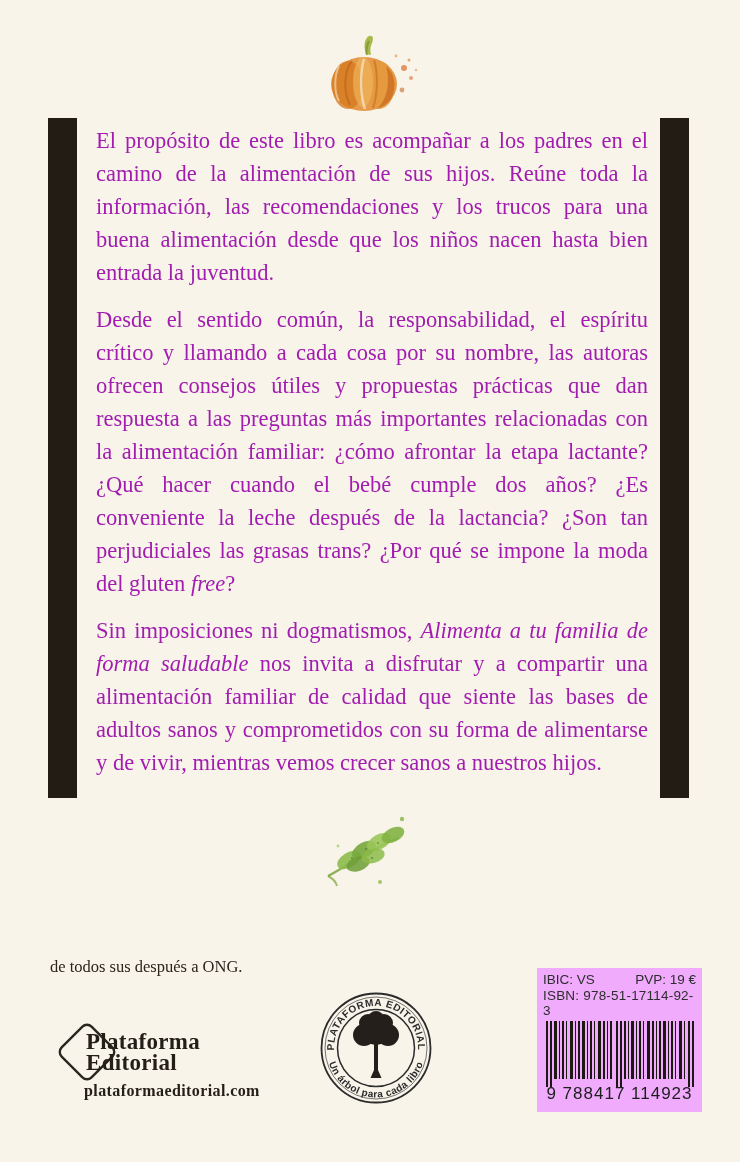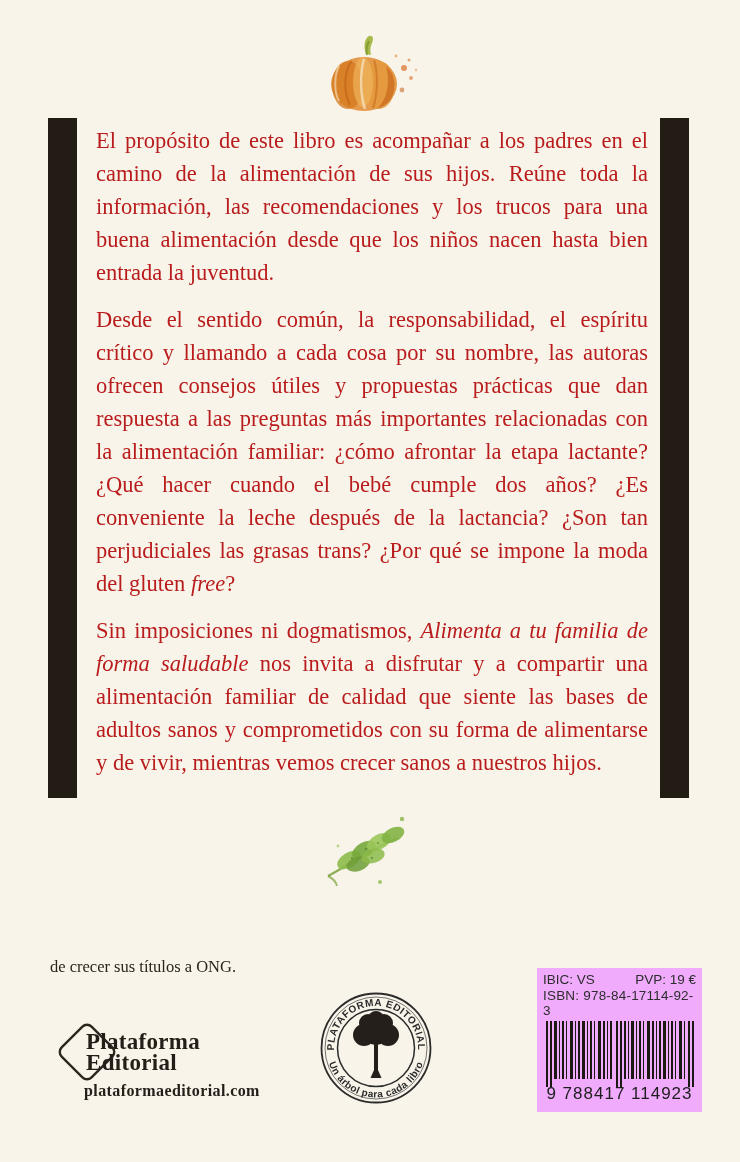--- a/index.html
+++ b/index.html
@@ -10,21 +10,21 @@
   }
   .cover{position:absolute;inset:0;}
   .bar{position:absolute;top:118px;width:29px;height:680px;background:#231c15;}
   .bar-left{left:48px;}
   .bar-right{left:660px;}
   .illus{position:absolute;}
   .illus-pumpkin{left:308px;top:32px;width:118px;height:88px;}
   .illus-peas{left:316px;top:812px;width:104px;height:78px;}
   .synopsis{
     position:absolute;left:96px;top:124px;width:552px;
-    font-size:22.5px;line-height:33px;color:#b91c1c;text-align:justify;
+    font-size:22.5px;line-height:33px;color:#a21caf;text-align:justify;
   }
   .synopsis p{margin:0 0 14px 0;}
   .synopsis em{font-style:italic;}
   .ong-note{
     position:absolute;left:50px;top:956px;
     font-size:16.5px;line-height:22px;color:#2b241d;
   }
   .logo-block{position:absolute;left:48px;top:1014px;width:240px;height:96px;}
   .logo-diamond{position:absolute;left:2px;top:4px;width:74px;height:68px;}
   .logo-name{
@@ -95,21 +95,21 @@
     <circle cx="36" cy="46" r="0.9" fill="#4e7a22" opacity="0.8"></circle>
     <circle cx="50" cy="37" r="0.9" fill="#4e7a22" opacity="0.8"></circle>
     <circle cx="62" cy="31" r="0.9" fill="#4e7a22" opacity="0.7"></circle>
     <circle cx="56" cy="46" r="0.9" fill="#3f671b" opacity="0.7"></circle>
     <circle cx="86" cy="7" r="2.2" fill="#86b543" opacity="0.8"></circle>
     <circle cx="64" cy="70" r="2" fill="#86b543" opacity="0.75"></circle>
     <circle cx="22" cy="34" r="1.4" fill="#9ac75a" opacity="0.7"></circle>
   </svg>
 
   <div class="ong-note">
-    <div>de crecer sus títulos a ONG.</div>
+    <div>de todos sus después a ONG.</div>
   </div>
 
   <div class="logo-block">
     <svg class="logo-diamond" viewBox="0 0 80 74">
       <rect x="17" y="14" width="46" height="46" rx="7" transform="rotate(45 40 37)" fill="none" stroke="#2c2620" stroke-width="2.6"></rect>
     </svg>
     <div class="logo-name">
       <div>Plataforma</div>
       <div>Editorial</div>
     </div>
@@ -140,21 +140,21 @@
       <rect x="56" y="52" width="4" height="32"></rect>
       <path d="M56,80 L52.5,88 L63.5,88 L60,80 Z"></path>
     </g>
   </svg>
 
   <div class="barcode-panel">
     <div class="bc-row1">
       <span>IBIC: VS</span>
       <span>PVP: 19 €</span>
     </div>
-    <div class="bc-row2">ISBN: 978-84-17114-92-3</div>
+    <div class="bc-row2">ISBN: 978-51-17114-92-3</div>
     <svg class="bc-bars" width="150" height="66" viewBox="0 0 148 66" fill="#1c1812">
       <rect x="0" y="0" width="2" height="66"></rect>
         <rect x="4" y="0" width="2" height="66"></rect>
       <rect x="8" y="0" width="3" height="58"></rect>
         <rect x="13" y="0" width="1" height="58"></rect>
       <rect x="16" y="0" width="2" height="58"></rect>
         <rect x="20" y="0" width="1" height="58"></rect>
       <rect x="24" y="0" width="3" height="58"></rect>
         <rect x="29" y="0" width="1" height="58"></rect>
       <rect x="32" y="0" width="2" height="58"></rect>

